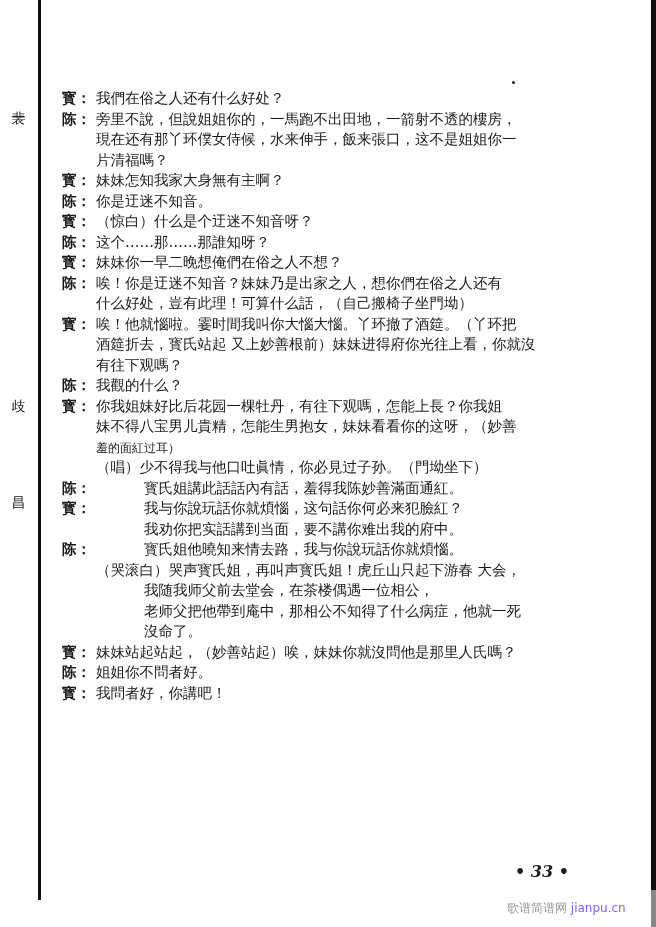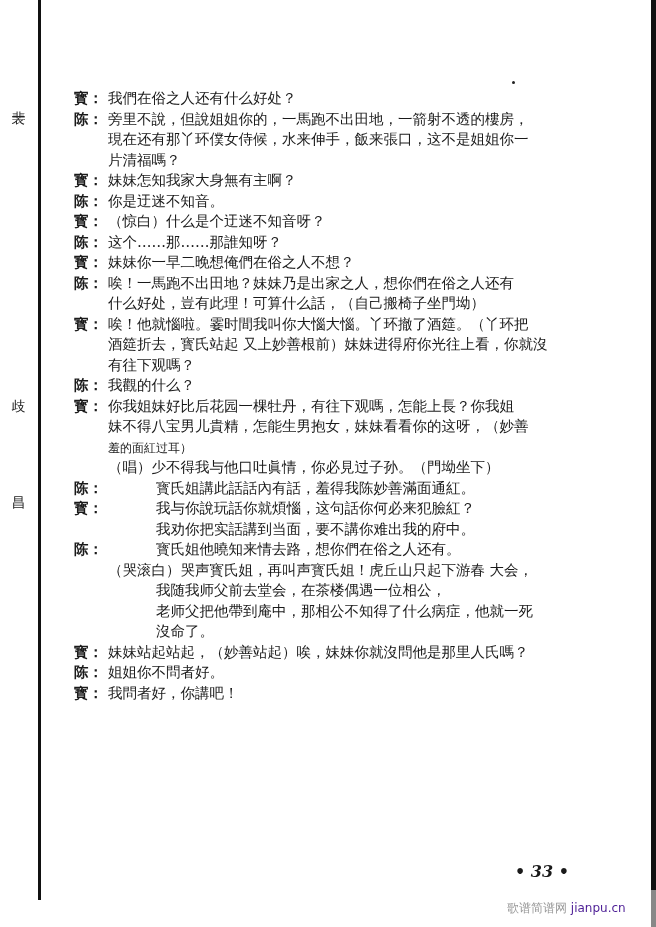--- a/index.html
+++ b/index.html
@@ -42,21 +42,21 @@
     .right-edge-strip-lower {
       position: absolute;
       right: 0;
       top: 890px;
       width: 5px;
       height: 37px;
       background: #888;
     }
     .content {
       position: absolute;
-      left: 74px;
+      left: 62px;
       top: 88px;
       width: 560px;
       font-size: 14.5px;
       line-height: 20.5px;
     }
     .line {
       white-space: nowrap;
       height: 20.5px;
     }
     .speaker {
@@ -79,21 +79,21 @@
       font-weight: bold;
     }
     .watermark {
       position: absolute;
       left: 507px;
       top: 900px;
       font-size: 12px;
       color: #999;
       font-family: "DejaVu Sans", sans-serif;
     }
-    .watermark .latin { color: #4c1d95; }
+    .watermark .latin { color: #8b5cf6; }
     .speck {
       position: absolute;
       width: 3px;
       height: 3px;
       background: #222;
       border-radius: 50%;
     }
   </style>
 </head>
 <body>
@@ -111,35 +111,35 @@
 
   <div class="line"><span class="speaker">寳：</span><span>我們在俗之人还有什么好处？</span></div>
   <div class="line"><span class="speaker">陈：</span><span>旁里不說，但說姐姐你的，一馬跑不出田地，一箭射不透的樓房，</span></div>
   <div class="line indent1"><span>現在还有那丫环僕女侍候，水来伸手，飯来張口，这不是姐姐你一</span></div>
   <div class="line indent1"><span>片清福嗎？</span></div>
   <div class="line"><span class="speaker">寳：</span><span>妹妹怎知我家大身無有主啊？</span></div>
   <div class="line"><span class="speaker">陈：</span><span>你是迂迷不知音。</span></div>
   <div class="line"><span class="speaker">寳：</span><span>（惊白）什么是个迂迷不知音呀？</span></div>
   <div class="line"><span class="speaker">陈：</span><span>这个……那……那誰知呀？</span></div>
   <div class="line"><span class="speaker">寳：</span><span>妹妹你一早二晚想俺們在俗之人不想？</span></div>
-  <div class="line"><span class="speaker">陈：</span><span>唉！一馬跑不出田地？妹妹乃是出家之人，想你們在俗之人还有</span></div>
+  <div class="line"><span class="speaker">陈：</span><span>唉！你是迂迷不知音？妹妹乃是出家之人，想你們在俗之人还有</span></div>
   <div class="line indent1"><span>什么好处，豈有此理！可算什么話，（自己搬椅子坐門坳）</span></div>
   <div class="line"><span class="speaker">寳：</span><span>唉！他就惱啦。霎时間我叫你大惱大惱。丫环撤了酒筵。（丫环把</span></div>
   <div class="line indent1"><span>酒筵折去，寳氏站起 又上妙善根前）妹妹进得府你光往上看，你就沒</span></div>
   <div class="line indent1"><span>有往下观嗎？</span></div>
   <div class="line"><span class="speaker">陈：</span><span>我觀的什么？</span></div>
   <div class="line"><span class="speaker">寳：</span><span>你我姐妹好比后花园一棵牡丹，有往下观嗎，怎能上長？你我姐</span></div>
   <div class="line indent1"><span>妹不得八宝男儿貴精，怎能生男抱女，妹妹看看你的这呀，（妙善</span></div>
   <div class="line indent1"><span class="stage">羞的面紅过耳）</span></div>
 
   <div class="line indent1"><span>（唱）少不得我与他口吐眞情，你必見过子孙。（門坳坐下）</span></div>
   <div class="line"><span class="speaker">陈：</span><span style="padding-left:48px">寳氏姐講此話話內有話，羞得我陈妙善滿面通紅。</span></div>
   <div class="line"><span class="speaker">寳：</span><span style="padding-left:48px">我与你說玩話你就煩惱，这句話你何必来犯臉紅？</span></div>
   <div class="line indent-song"><span>我劝你把实話講到当面，要不講你难出我的府中。</span></div>
-  <div class="line"><span class="speaker">陈：</span><span style="padding-left:48px">寳氏姐他曉知来情去路，想你們在俗之人还有。</span></div>
+  <div class="line"><span class="speaker">陈：</span><span style="padding-left:48px">寳氏姐他曉知来情去路，我与你說玩話你就煩惱。</span></div>
   <div class="line indent1"><span>（哭滚白）哭声寳氏姐，再叫声寳氏姐！虎丘山只起下游春 大会，</span></div>
   <div class="line indent-song"><span>我随我师父前去堂会，在茶楼偶遇一位相公，</span></div>
   <div class="line indent-song"><span>老师父把他帶到庵中，那相公不知得了什么病症，他就一死</span></div>
   <div class="line indent-song"><span>沒命了。</span></div>
 
   <div class="line"><span class="speaker">寳：</span><span>妹妹站起站起，（妙善站起）唉，妹妹你就沒問他是那里人氏嗎？</span></div>
   <div class="line"><span class="speaker">陈：</span><span>姐姐你不問者好。</span></div>
   <div class="line"><span class="speaker">寳：</span><span>我問者好，你講吧！</span></div>
 </div>
 

